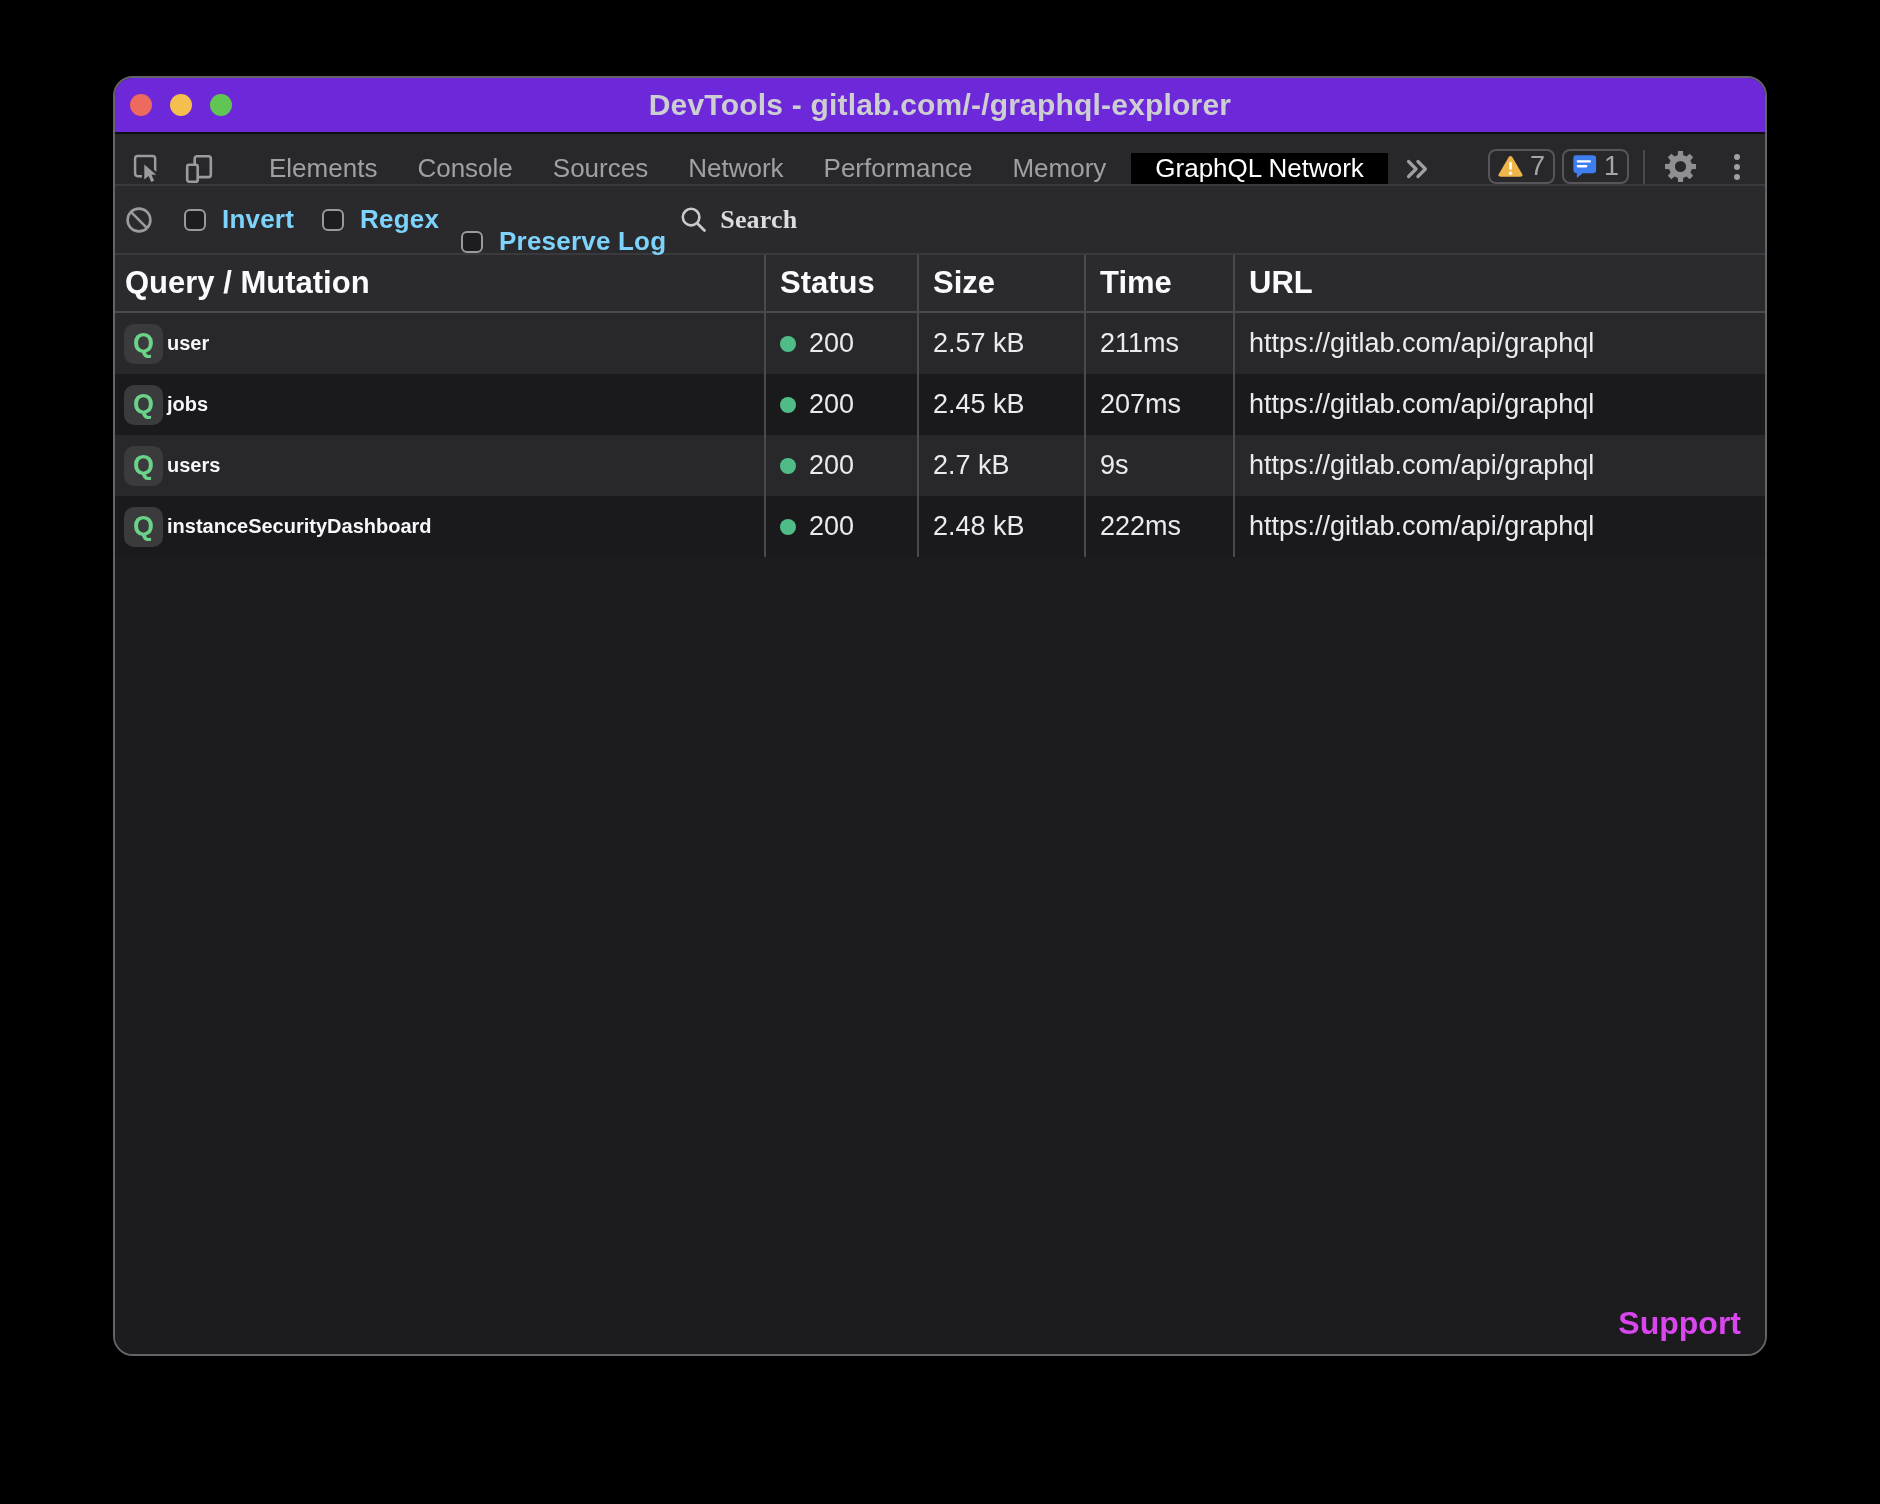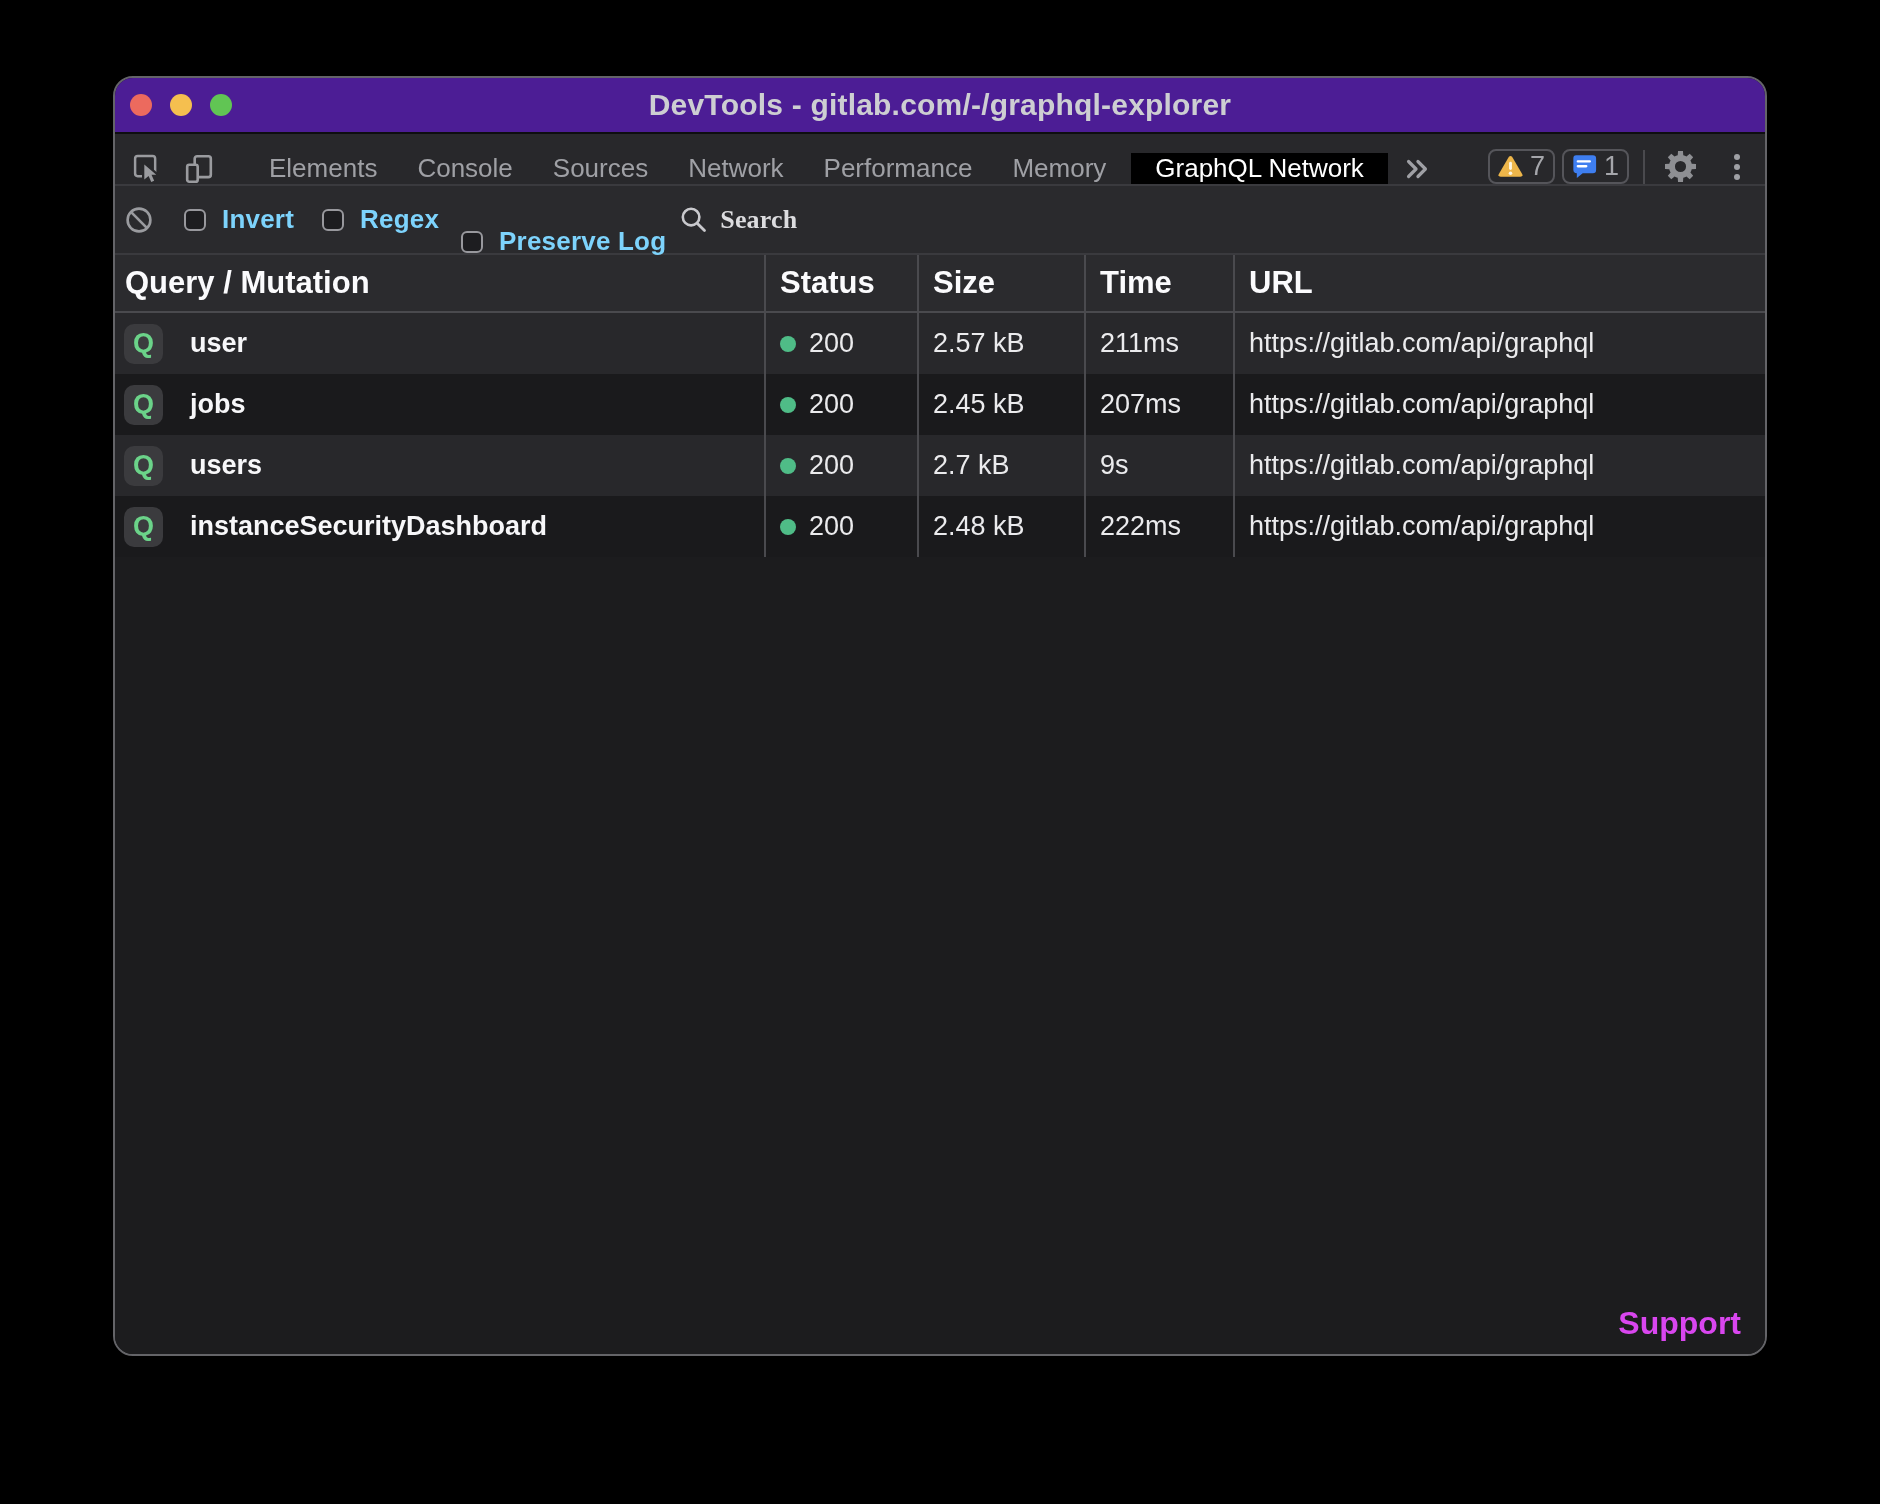--- a/index.html
+++ b/index.html
@@ -8,21 +8,21 @@
   #canvas { position:relative; width:1880px; height:1504px; background:#000; overflow:hidden; }
 
   .window {
     position:absolute; left:113px; top:76px; width:1654px; height:1280px;
     background:#1c1c1e; border:2px solid #646468; border-radius:20px;
     overflow:hidden; display:flex; flex-direction:column;
   }
 
   
   .titlebar {
-    height:56px; flex:0 0 56px; background:#4c1d95; position:relative;
+    height:56px; flex:0 0 56px; background:#6d28d9; position:relative;
     border-bottom:2px solid #0e0e10; display:flex; align-items:center; justify-content:center;
   }
   .traffic { position:absolute; left:15px; top:0; height:100%; display:flex; align-items:center; gap:18px; }
   .traffic span { width:22px; height:22px; border-radius:50%; display:block; }
   .tl-red { background:#ec6a5e; }
   .tl-yellow { background:#f5bf4f; }
   .tl-green { background:#61c554; }
   .title-text { font-size:30px; font-weight:700; color:#cdced2; letter-spacing:0.2px; }
 
   
@@ -87,21 +87,21 @@
   }
   .grid-row.odd { background:#28282b; }
   .grid-row.even { background:#1a1a1c; }
   .cell { height:100%; display:flex; align-items:center; padding-left:14px; border-left:2px solid #4a4a4e; font-size:27px; color:#ebebed; overflow:hidden; white-space:nowrap; }
   .cell.first { border-left:none; padding-left:9px; }
   .qbadge {
     width:39px; height:40px; border-radius:10px; background:#3b3b3e; flex:0 0 39px;
     display:flex; align-items:center; justify-content:center;
     font-size:27px; font-weight:700; color:#6bd389;
   }
-  .qname { margin-left:27px; font-size:27px; font-weight:700; color:#f7f7f9; }
+  .qname { margin-left:4px; font-size:20px; font-weight:700; color:#f7f7f9; }
   .status-dot { width:16px; height:16px; border-radius:50%; background:#4fbc87; flex:0 0 16px; margin-right:13px; }
 
   .grid-empty { flex:1 1 auto; background:#1c1c1e; position:relative; }
   .support-link { position:absolute; right:24px; bottom:12px; font-size:32px; font-weight:600; color:#d946ef; }
 
   svg { display:block; }
 </style>
 </head>
 <body>
 

